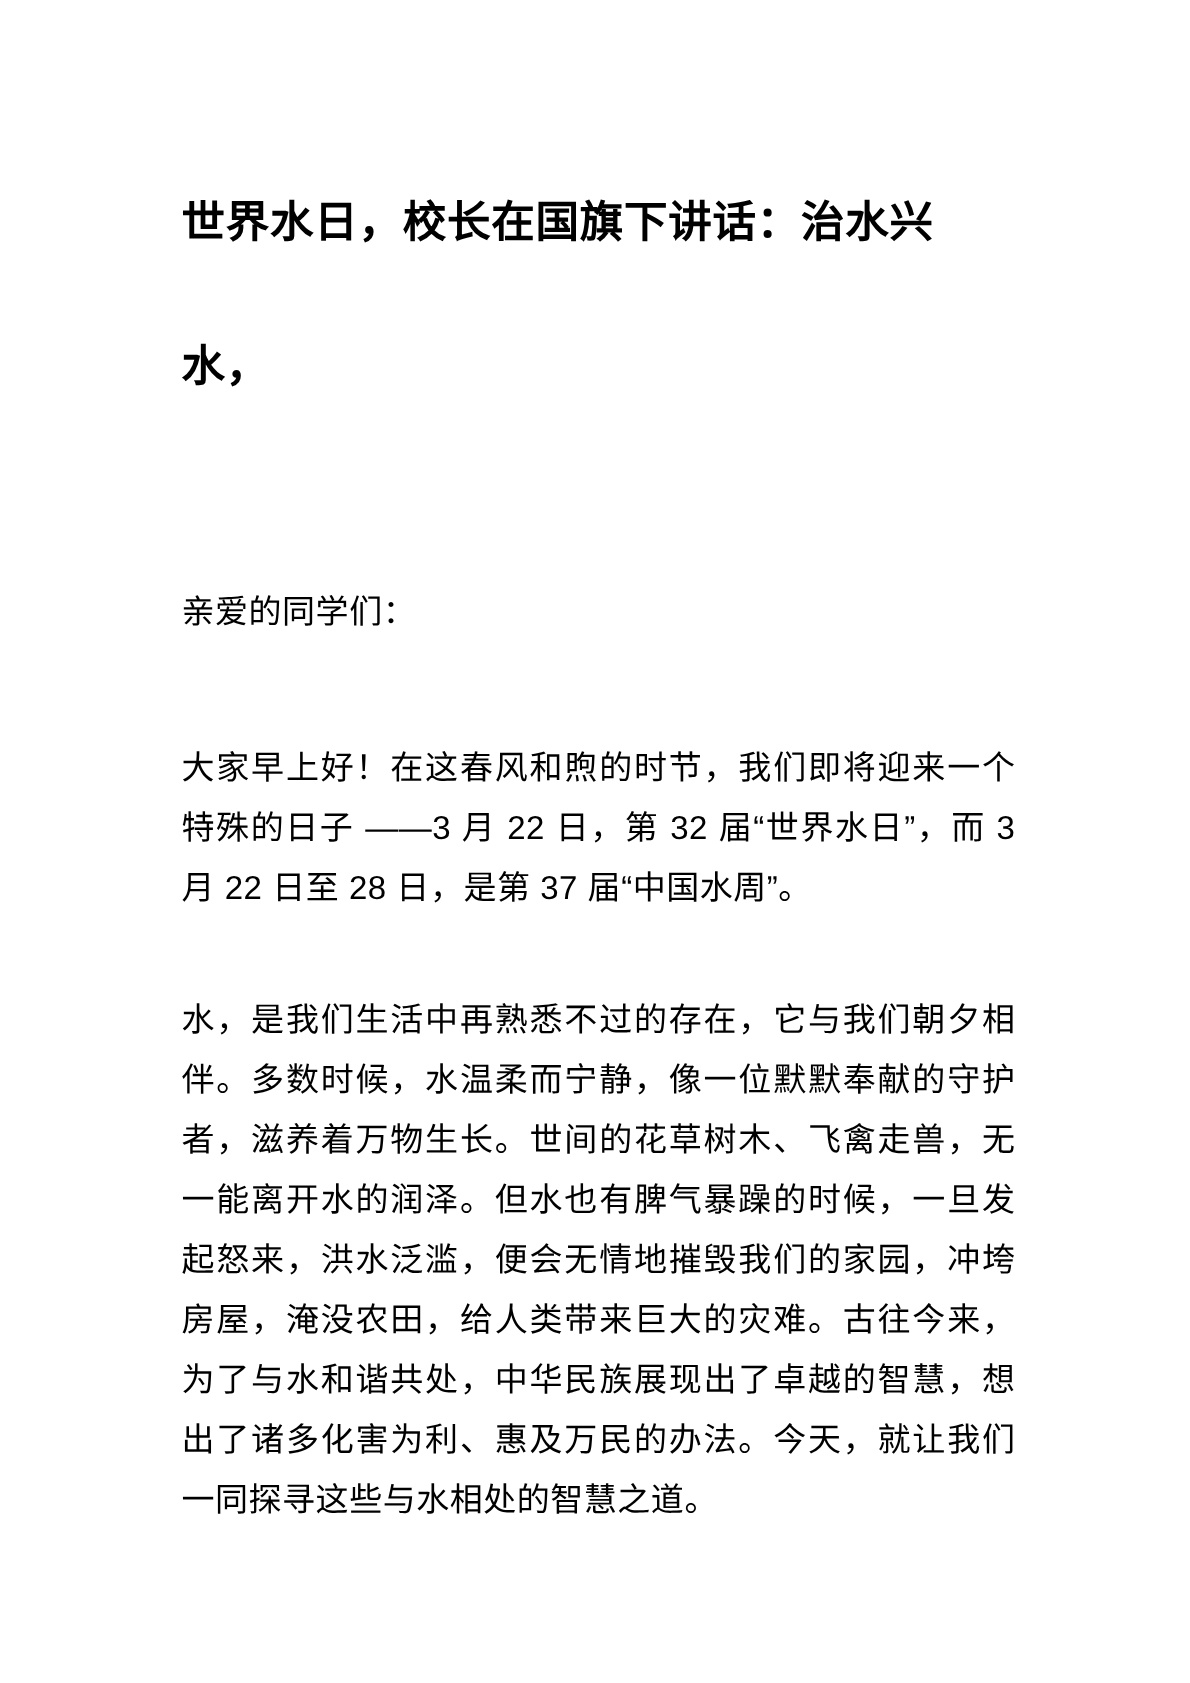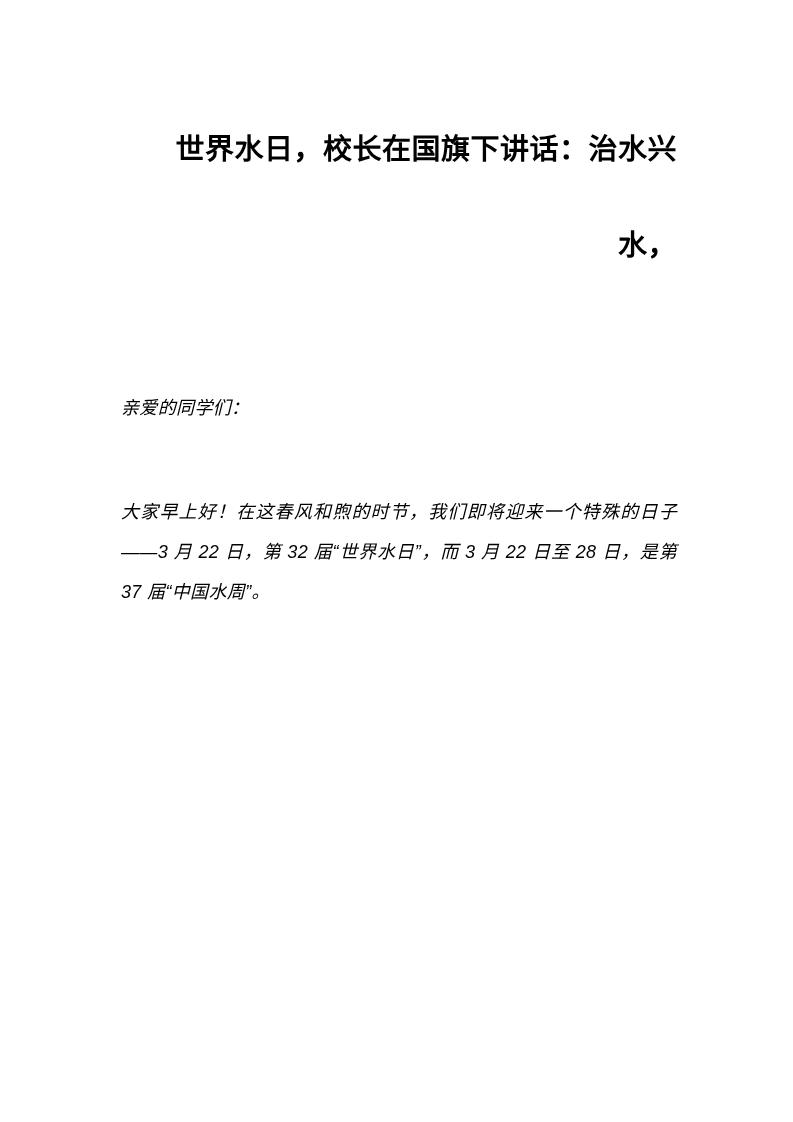--- a/index.html
+++ b/index.html
@@ -18,39 +18,38 @@
     overflow: hidden;
     box-sizing: border-box;
     padding: 0 116px 0 121px;
   }
   .doc-title {
     margin: 101px 0 0 0;
     padding: 0;
     font-size: 29px;
     font-weight: 700;
     line-height: 96px;
-    text-align: right;
+    text-align: left;
     letter-spacing: 0.5px;
     color: #000000;
   }
   .doc-title .title-line {
     display: block;
   }
   .para {
     margin: 0;
     padding: 0;
-    font-size: 18px;
+    font-size: 22px;
     font-weight: 400;
     line-height: 40px;
     letter-spacing: 0.35px;
     text-align: justify;
     text-justify: inter-ideograph;
     word-break: break-all;
     color: #000000;
-    font-style: italic;
   }
   .para.greeting {
     margin-top: 95px;
     text-align: left;
   }
   .para.p1 {
     margin-top: 64px;
   }
   .para.p2 {
     margin-top: 48px;
@@ -62,14 +61,15 @@
 <div class="page">
 
   <h1 class="doc-title">
     <span class="title-line">世界水日，校长在国旗下讲话：治水兴水，</span>
   </h1>
 
   <p class="para greeting">亲爱的同学们：</p>
 
   <p class="para p1">大家早上好！在这春风和煦的时节，我们即将迎来一个特殊的日子 ——3 月 22 日，第 32 届“世界水日”，而 3 月 22 日至 28 日，是第 37 届“中国水周”。</p>
 
+  <p class="para p2">水，是我们生活中再熟悉不过的存在，它与我们朝夕相伴。多数时候，水温柔而宁静，像一位默默奉献的守护者，滋养着万物生长。世间的花草树木、飞禽走兽，无一能离开水的润泽。但水也有脾气暴躁的时候，一旦发起怒来，洪水泛滥，便会无情地摧毁我们的家园，冲垮房屋，淹没农田，给人类带来巨大的灾难。古往今来，为了与水和谐共处，中华民族展现出了卓越的智慧，想出了诸多化害为利、惠及万民的办法。今天，就让我们一同探寻这些与水相处的智慧之道。</p>
 
 </div>
 
 </body></html>

